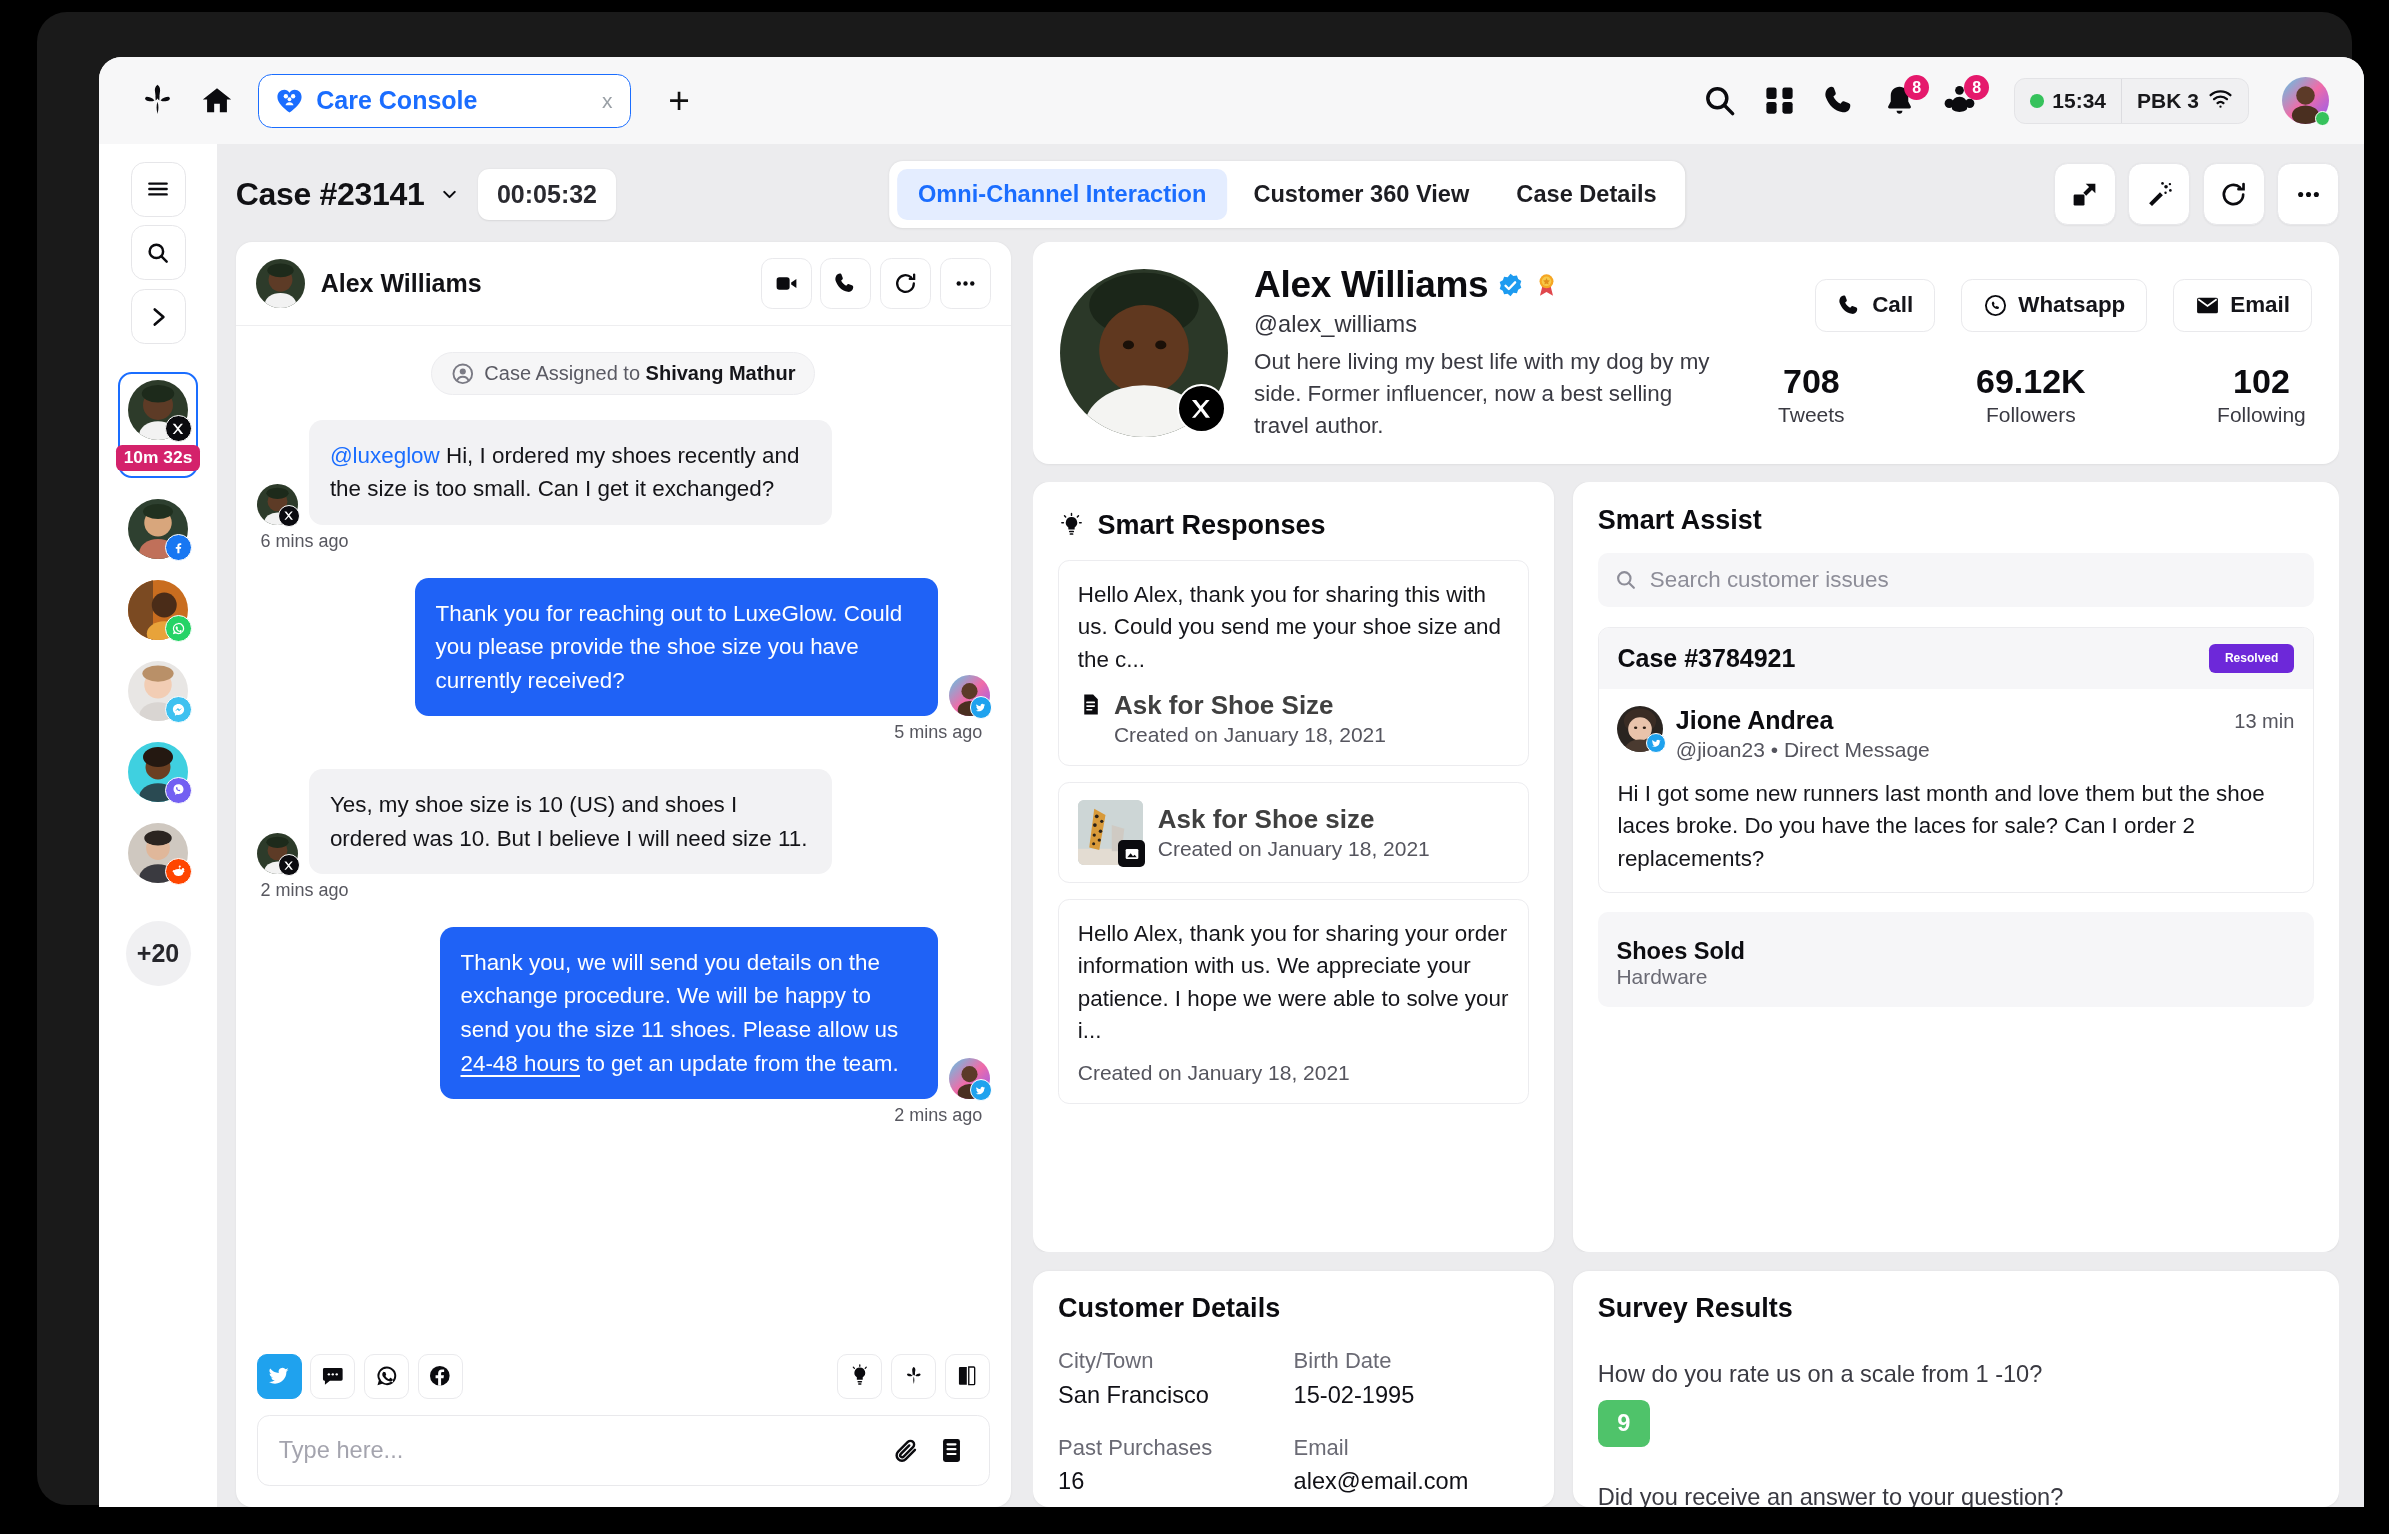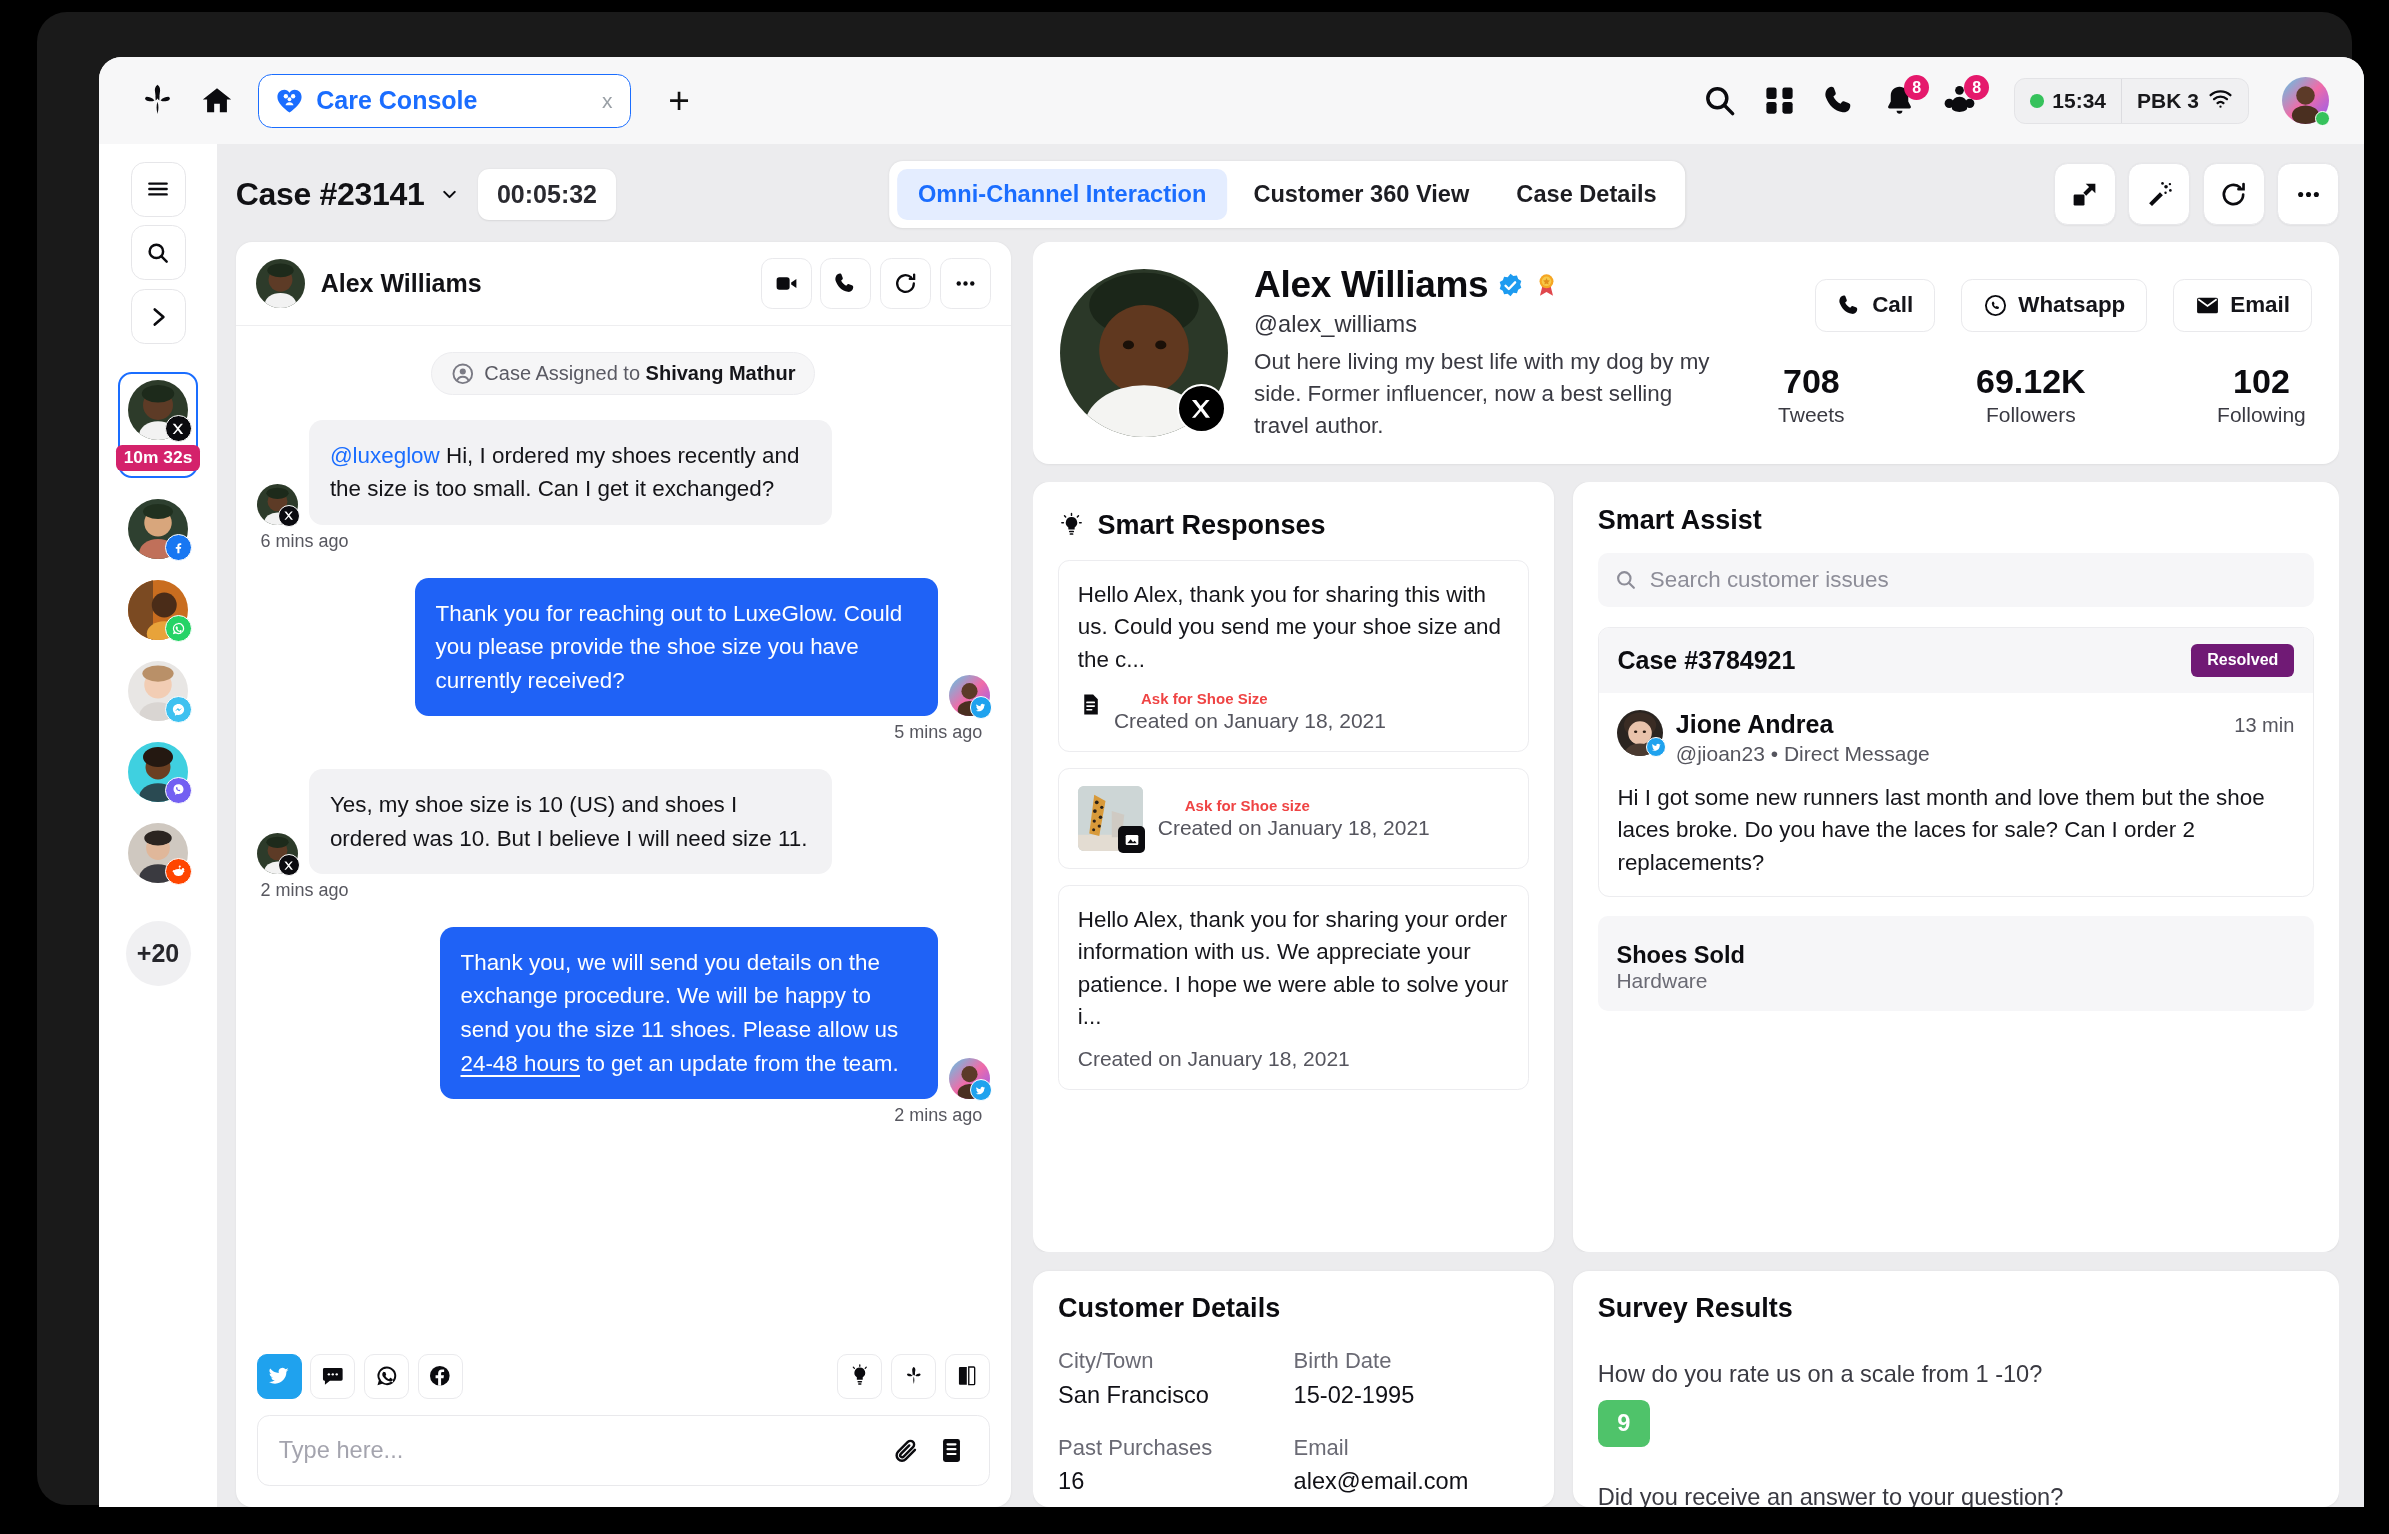--- a/index.html
+++ b/index.html
@@ -284,21 +284,21 @@
   #smart-responses { flex: 0 0 521px; padding: 28px 25px; overflow: hidden; }
   .card-title { font-size: 27px; font-weight: 700; color: #0c0c10; }
   #sr-head { display: flex; align-items: center; gap: 12.4px; margin-bottom: 18.7px; }
   #sr-head svg { width: 27px; height: 27px; }
   .sr-item {
     border: 0.9px solid #ececef; border-radius: 11.2px; padding: 17.4px 18.7px; margin-bottom: 16px;
   }
   .sr-text { font-size: 22.4px; line-height: 1.45; color: #16161b; }
   .sr-meta { display: flex; align-items: flex-start; gap: 11.2px; margin-top: 13.7px; }
   .sr-meta svg { width: 25px; height: 25px; flex: 0 0 auto; margin-top: 2.5px; }
-  .sr-meta-title { font-size: 15px; font-weight: 700; color: #ef4444; margin-left: 27px; }
+  .sr-meta-title { font-size: 26px; font-weight: 700; color: #404040; }
   .sr-meta-date { font-size: 21px; color: #55555e; margin-top: 2.5px; }
   .sr-thumb-wrap { position: relative; width: 65px; height: 65px; flex: 0 0 auto; }
   .sr-thumb {
     width: 65px; height: 65px; border-radius: 6.2px; overflow: hidden;
     background: #cfd6d6;
   }
   .sr-thumb-badge {
     position: absolute; right: -2.5px; bottom: -2.5px; width: 27px; height: 27px;
     background: #0b0b0f; border-radius: 5px; display: flex; align-items: center; justify-content: center;
   }
@@ -318,21 +318,21 @@
   #sa-search input::placeholder { color: #8d8d98; }
   #sa-case {
     margin-top: 20px; border: 0.9px solid #ececef; border-radius: 11.2px; overflow: hidden;
   }
   #sa-case-head {
     display: flex; align-items: center; justify-content: space-between;
     background: #f6f6f8; padding: 16px 18.7px;
   }
   #sa-case-num { font-size: 25px; font-weight: 700; color: #0c0c10; }
   #sa-status {
-    background: #701a75; color: #fff; font-size: 16px; font-weight: 600;
+    background: #6d28d9; color: #fff; font-size: 12px; font-weight: 600;
     border-radius: 6.2px; padding: 7.5px 16px;
   }
   #sa-case-body { padding: 17.4px 18.7px; }
   #sa-person { display: flex; align-items: flex-start; gap: 12.4px; }
   #sa-person .av { position: relative; width: 46px; height: 46px; flex: 0 0 auto; }
   #sa-person .av .face { width: 46px; height: 46px; border-radius: 50%; overflow: hidden; }
   #sa-person .av .chbadge {
     position: absolute; right: -2.5px; bottom: -1.2px; width: 20px; height: 20px;
     border-radius: 50%; background: #1fa2ee; border: 1.6px solid #fff;
     display: flex; align-items: center; justify-content: center;

